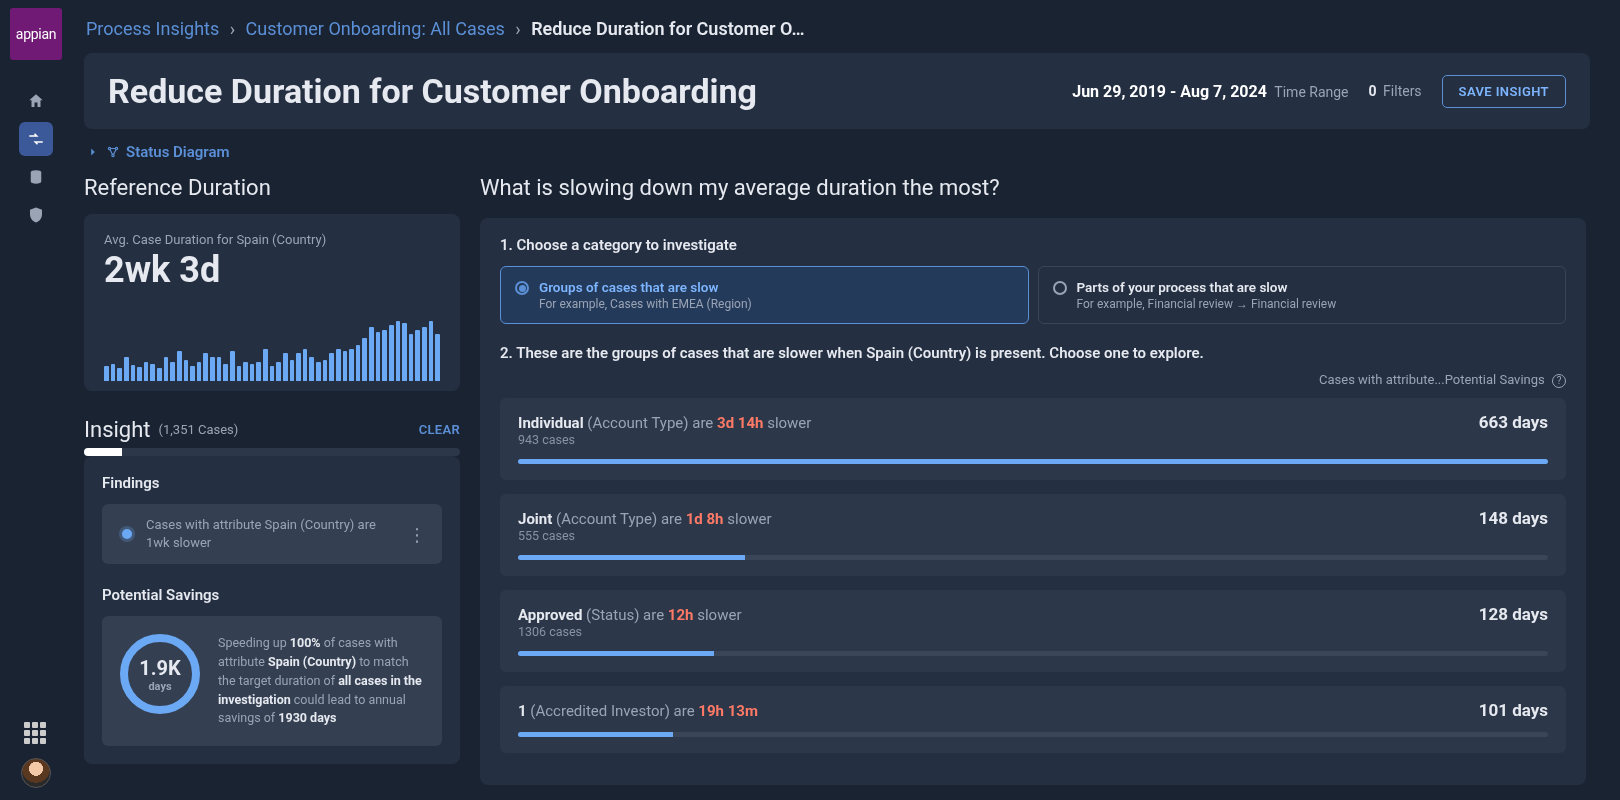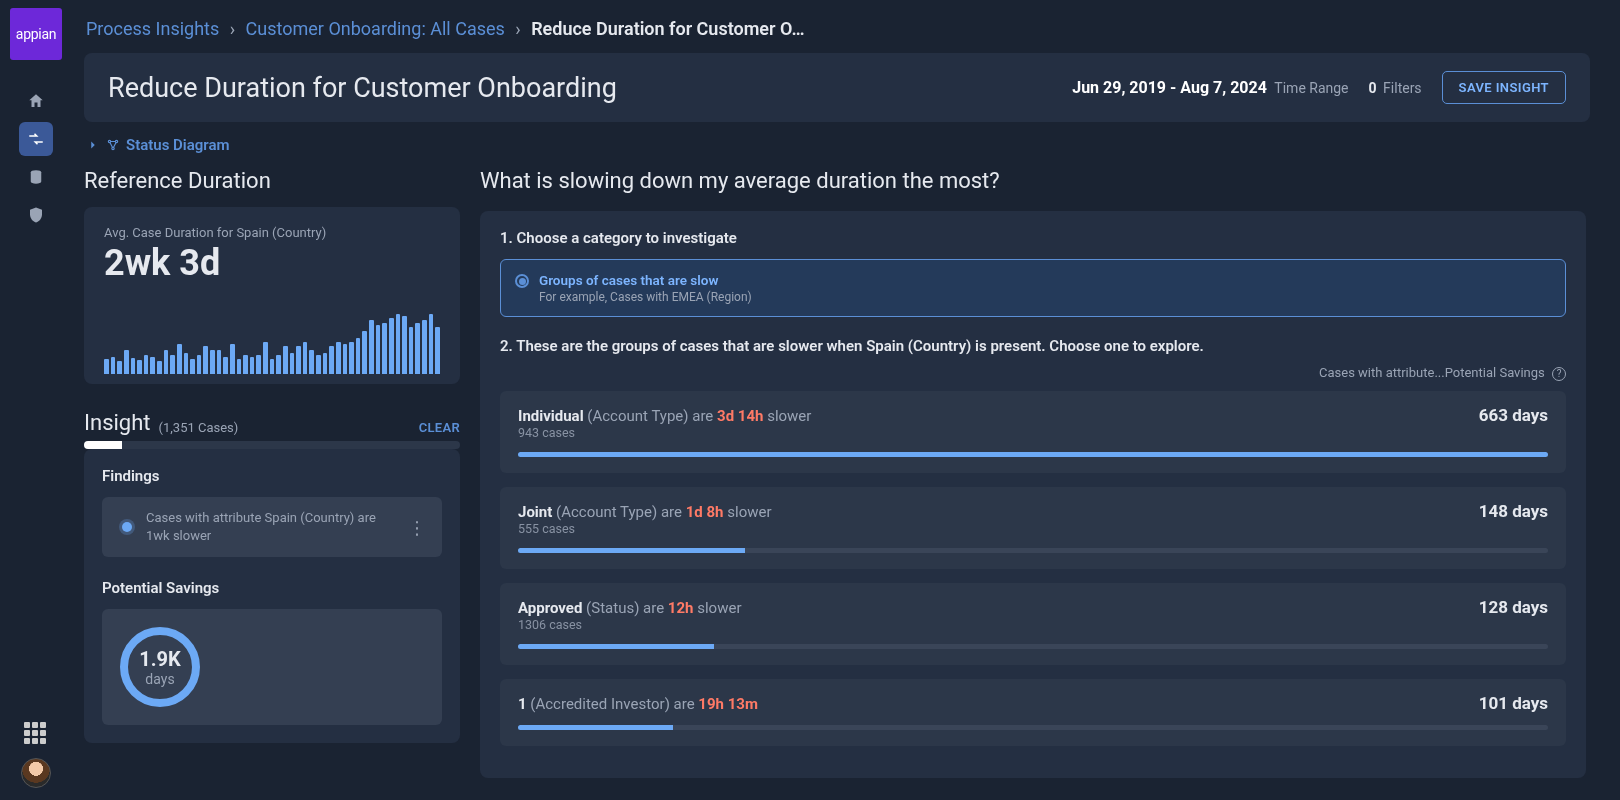--- a/index.html
+++ b/index.html
@@ -13,72 +13,72 @@
     --blue-light:#7db5ff;
     --accent:#6ca9f5;
     --border:#3a4558;
     --red:#ff7a66;
   }
   *{box-sizing:border-box;font-family:-apple-system,BlinkMacSystemFont,"Segoe UI",Roboto,Helvetica,Arial,sans-serif;}
   body{margin:0;background:var(--bg);color:var(--text);width:1620px;height:800px;overflow:hidden;}
   .app{display:flex;height:100%;}
   
   .sidebar{width:72px;background:var(--bg);display:flex;flex-direction:column;align-items:center;padding-top:8px;gap:8px;}
-  .logo{width:52px;height:52px;background:#6d28d9;display:flex;align-items:center;justify-content:center;color:#fff;font-weight:400;font-size:14px;border-radius:3px;letter-spacing:-0.3px;}
+  .logo{width:52px;height:52px;background:#701a75;display:flex;align-items:center;justify-content:center;color:#fff;font-weight:400;font-size:14px;border-radius:3px;letter-spacing:-0.3px;}
   .nav-icons{display:flex;flex-direction:column;gap:4px;margin-top:16px;align-items:center;}
   .nav-icon{width:34px;height:34px;border-radius:6px;display:flex;align-items:center;justify-content:center;color:var(--text-dim);cursor:pointer;}
   .nav-icon.active{background:#3b5998;color:#fff;}
   .nav-icon svg{width:18px;height:18px;}
   .sidebar .spacer{flex:1;}
   .bottom-icons{display:flex;flex-direction:column;gap:12px;align-items:center;margin-bottom:12px;}
   .grid-icon{width:24px;height:24px;display:grid;grid-template-columns:repeat(3,6px);grid-template-rows:repeat(3,6px);gap:2px;}
   .grid-icon span{background:#ccc;border-radius:1px;}
   .avatar{width:30px;height:30px;border-radius:50%;background:radial-gradient(circle at 50% 35%, #f3c9a8 30%, #5a3820 31% 60%, #2a2a2a 61%);border:1px solid #555;}
   
   .main{flex:1;padding:10px 30px 0 12px;overflow:hidden;display:flex;flex-direction:column;}
   .breadcrumbs{font-size:18px;color:var(--text-dim);padding:8px 2px 14px;}
   .breadcrumbs a{color:var(--blue);text-decoration:none;}
   .breadcrumbs .sep{margin:0 6px;color:var(--text-dim);}
   .breadcrumbs .current{color:var(--text);font-weight:600;}
   .header-bar{background:var(--bg-panel);border-radius:8px;padding:18px 24px;display:flex;align-items:center;justify-content:space-between;}
-  .header-title{font-size:27px;font-weight:400;}
+  .header-title{font-size:34px;font-weight:700;}
   .header-right{display:flex;align-items:center;gap:20px;font-size:14px;}
   .time-range .tr-val{font-weight:700;font-size:16px;color:#fff;}
   .time-range .tr-lbl{color:var(--text-dim);margin-left:4px;}
   .filters{font-size:14px;}
   .filters .num{font-weight:700;}
   .filters .lbl{color:var(--text-dim);margin-left:3px;}
   .save-btn{border:1px solid var(--blue);color:var(--blue-light);background:transparent;padding:8px 16px;border-radius:5px;font-size:13px;font-weight:600;letter-spacing:.4px;cursor:pointer;}
   .process-link{display:flex;align-items:center;gap:6px;color:var(--blue);font-size:15px;font-weight:600;padding:14px 2px;cursor:pointer;}
   .process-link svg{width:14px;height:14px;}
   .content{display:flex;gap:20px;flex:1;overflow:hidden;}
   
   .leftcol{width:376px;flex-shrink:0;overflow-y:auto;}
   .ref-title{font-size:22px;font-weight:400;margin-bottom:14px;}
   .ref-card{background:var(--bg-panel);border-radius:8px;padding:18px 20px 10px;}
   .ref-sub{font-size:13px;color:var(--text-dim);}
   .ref-val{font-size:36px;font-weight:700;margin-top:2px;}
   .spark{display:flex;align-items:flex-end;gap:2px;height:60px;margin-top:30px;}
   .spark div{flex:1;background:var(--accent);border-radius:1px 1px 0 0;}
-  .insight-head{display:flex;align-items:flex-end;margin-top:26px;margin-bottom:6px;}
+  .insight-head{display:flex;align-items:center;margin-top:26px;margin-bottom:6px;}
   .insight-head h3{font-size:22px;font-weight:400;margin:0;}
   .insight-head .count{font-size:13px;color:var(--text-dim);margin-left:8px;}
   .insight-head .clear{margin-left:auto;color:var(--blue);font-size:13px;font-weight:600;letter-spacing:.3px;cursor:pointer;}
   .insight-bar{height:8px;background:var(--bg-panel2);border-radius:4px;overflow:hidden;}
   .insight-bar div{height:100%;background:#fff;}
   .insight-body{background:var(--bg-panel);border-radius:8px;padding:18px;margin-top:0;}
   .sec-title{font-size:15px;font-weight:600;margin-bottom:12px;}
   .finding{background:var(--bg-card);border-radius:6px;padding:12px;display:flex;align-items:center;gap:14px;}
   .finding .dot{width:10px;height:10px;border-radius:50%;background:var(--accent);box-shadow:0 0 0 3px rgba(108,169,245,.25);flex-shrink:0;margin-left:8px;}
   .finding .txt{font-size:13px;color:var(--text-dim);line-height:1.4;flex:1;}
   .finding .menu{color:var(--text-dim);font-size:18px;padding:0 4px;cursor:pointer;}
   .savings-card{background:var(--bg-card);border-radius:6px;padding:18px;display:flex;gap:18px;margin-top:12px;}
   .donut{width:80px;height:80px;border-radius:50%;border:8px solid var(--accent);display:flex;flex-direction:column;align-items:center;justify-content:center;flex-shrink:0;}
   .donut .n{font-size:20px;font-weight:700;}
-  .donut .u{font-size:14px;color:var(--text-dim);}
+  .donut .u{font-size:11px;color:var(--text-dim);font-weight:bold;}
   .savings-text{font-size:12.5px;color:var(--text-dim);line-height:1.5;}
   .savings-text b{color:var(--text);}
   
   .rightcol{flex:1;overflow-y:auto;padding-right:4px;}
   .q-title{font-size:22px;font-weight:400;margin-bottom:18px;}
   .panel{background:var(--bg-panel);border-radius:8px;padding:18px 20px;}
   .step-label{font-size:15px;font-weight:600;margin-bottom:12px;}
   .radio-row{display:flex;gap:9px;}
   .radio-card{flex:1;border:1px solid var(--border);border-radius:6px;padding:12px 14px;display:flex;gap:10px;cursor:pointer;}
   .radio-card.selected{border-color:var(--blue);background:#243a5a;}
@@ -265,37 +265,47 @@
             <span class="txt">Cases with attribute Spain (Country) are 1wk slower</span>
             <span class="menu">⋮</span>
           </div>
 
           <div class="sec-title" style="margin-top:22px">Potential Savings</div>
           <div class="savings-card">
             <div class="donut">
               <span class="n">1.9K</span>
               <span class="u">days</span>
             </div>
+            <div class="savings-text">
+              <span>Speeding up </span><b>100%</b><span> of cases with attribute </span><b>Spain (Country)</b><span> to match the target duration of </span><b>all cases in the investigation</b><span> could lead to annual savings of </span><b>1930 days</b>
+            </div>
           </div>
         </div>
       </div>
 
       <div class="rightcol">
         <div class="q-title">What is slowing down my average duration the most?</div>
 
         <div class="panel">
           <div class="step-label">1. Choose a category to investigate</div>
           <div class="radio-row">
             <div class="radio-card selected">
               <span class="radio-outer"></span>
               <div>
                 <div class="radio-title">Groups of cases that are slow</div>
                 <div class="radio-sub">For example, Cases with EMEA (Region)</div>
               </div>
             </div>
+            <div class="radio-card">
+              <span class="radio-outer"></span>
+              <div>
+                <div class="radio-title">Parts of your process that are slow</div>
+                <div class="radio-sub">For example, Financial review → Financial review</div>
+              </div>
+            </div>
           </div>
 
           <div class="step2-label">2. These are the groups of cases that are slower when Spain (Country) is present. Choose one to explore.</div>
           <div class="list-header">
             <span>Cases with attribute...</span>
             <span>
               <span>Potential Savings</span>
               <span class="help">?</span>
             </span>
           </div>

